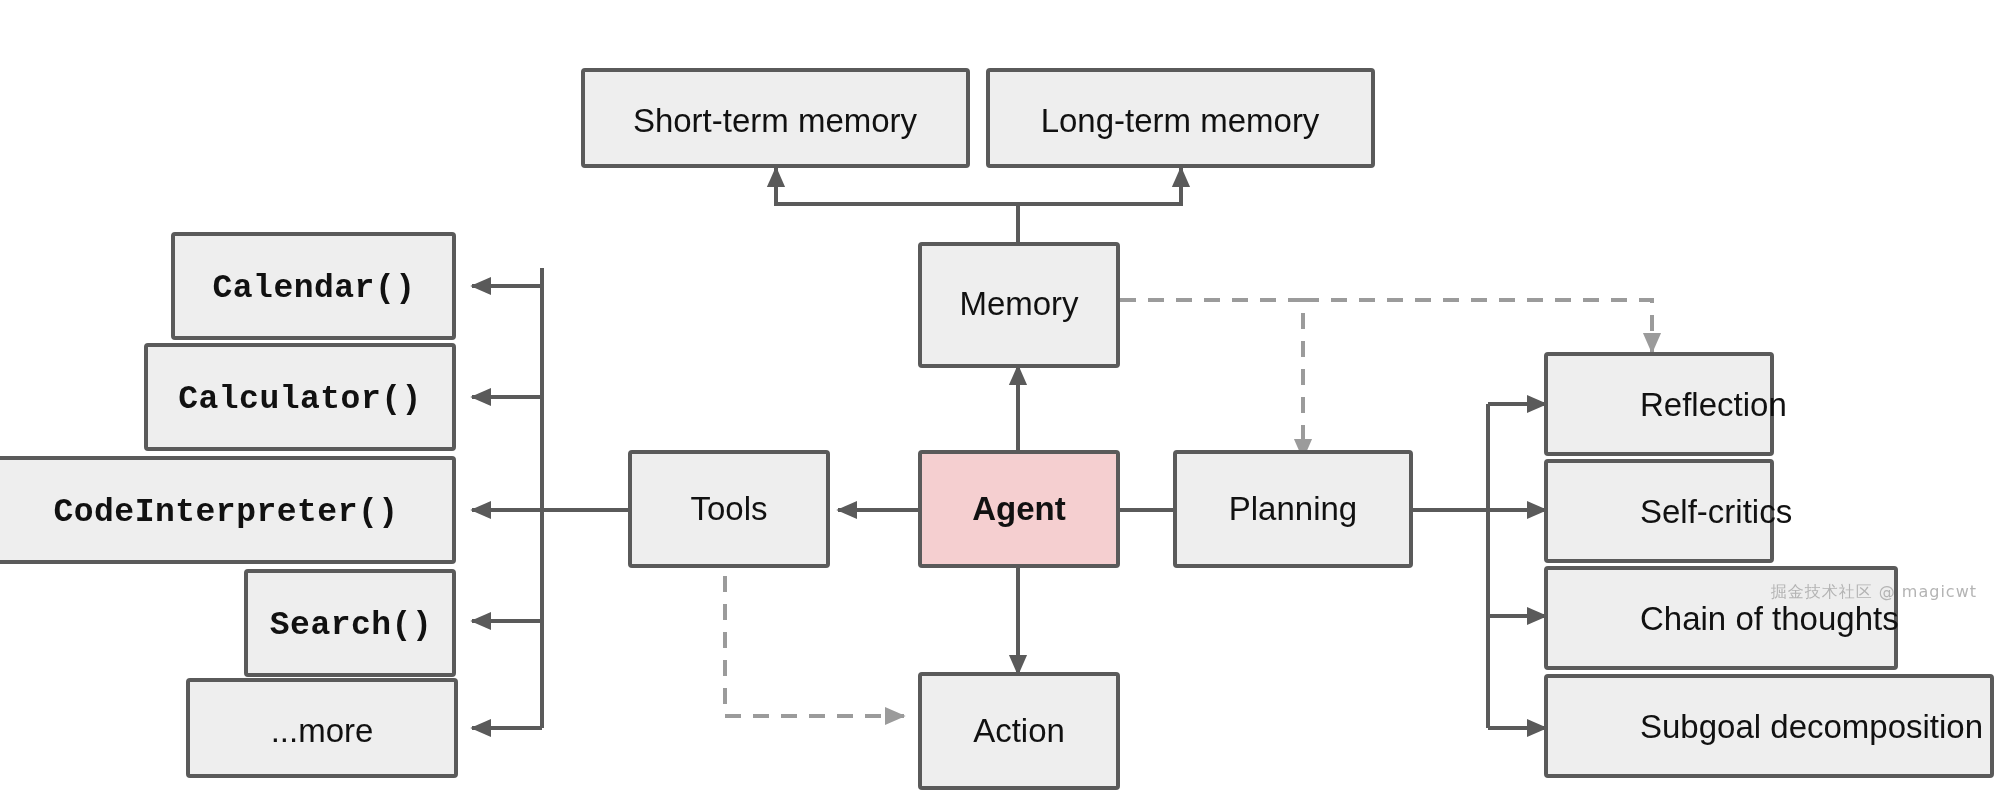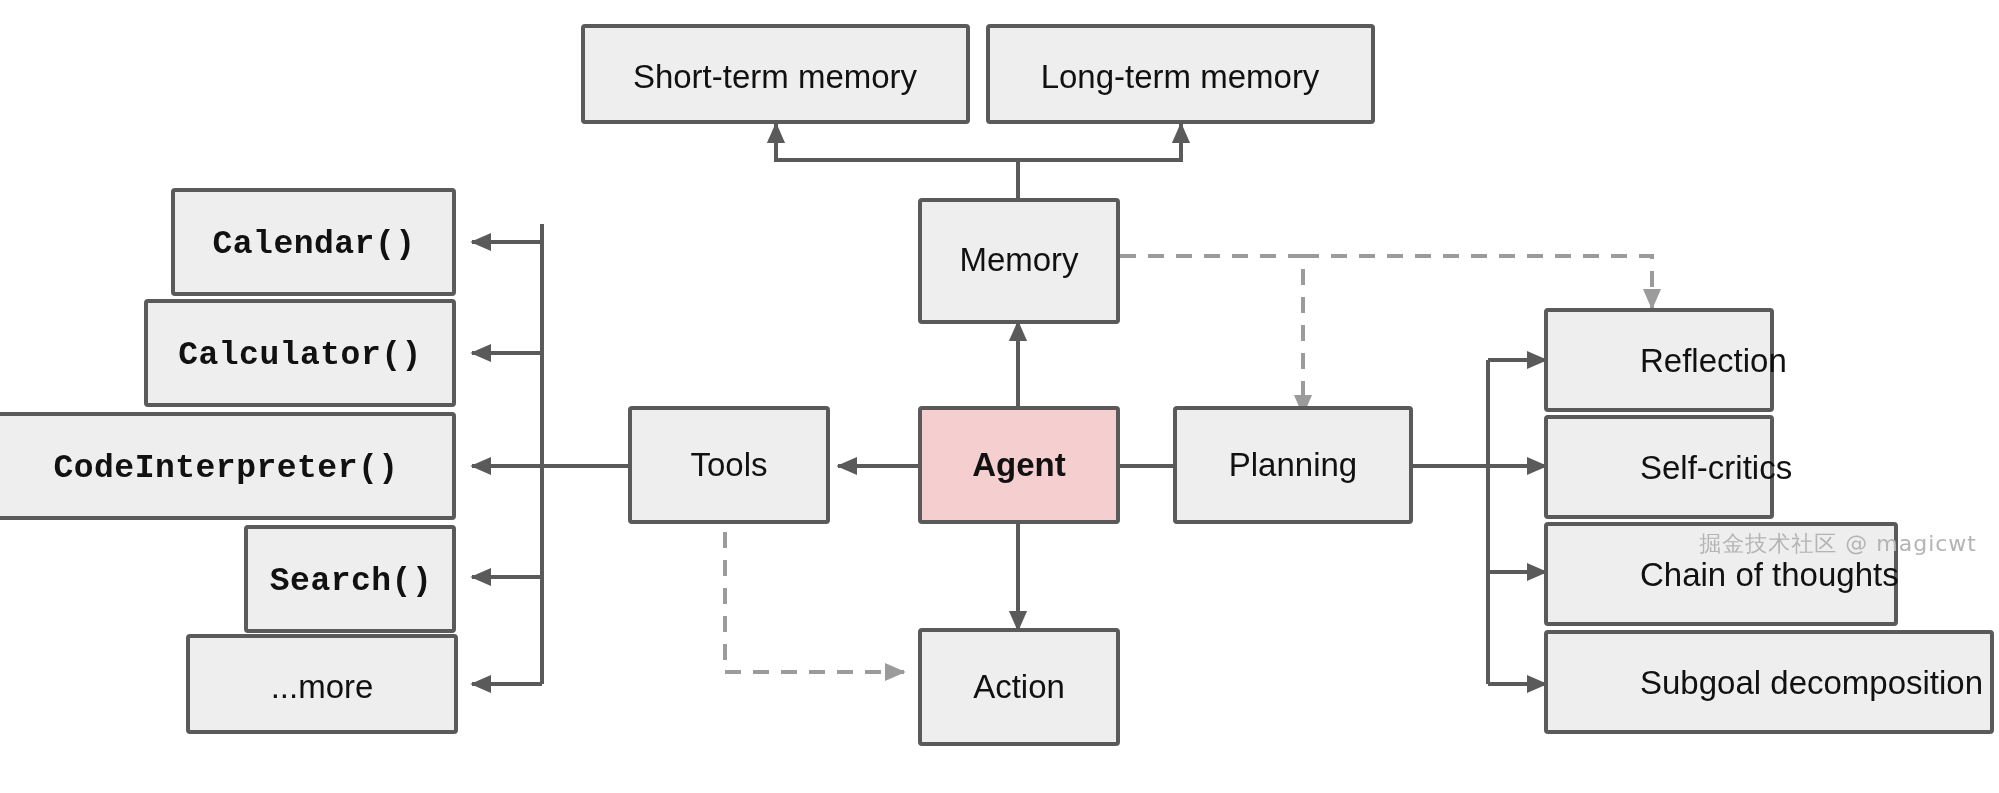--- a/index.html
+++ b/index.html
@@ -10,20 +10,21 @@
   body {
     width: 1999px;
     height: 793px;
     overflow: hidden;
     font-family: "Liberation Sans", sans-serif;
   }
   #diagram-root {
     position: relative;
     width: 1999px;
     height: 569px;
+    margin-top: 44px;
   }
   svg#diagram {
     display: block;
     width: 1999px;
     height: 793px;
   }
   .node-rect {
     fill: #eeeeee;
     stroke: #5a5a5a;
     stroke-width: 4;
@@ -58,21 +59,21 @@
     fill: none;
     stroke: #9b9b9b;
     stroke-width: 4;
     stroke-dasharray: 16 12;
   }
   .watermark {
     position: absolute;
     right: 22px;
     bottom: 10px;
     font-family: "DejaVu Sans", sans-serif;
-    font-size: 22px;
+    font-size: 16px;
     color: #b4b4b4;
     white-space: nowrap;
     letter-spacing: 1px;
   }
 </style>
 </head>
 <body>
 
 <div id="diagram-root">
 

